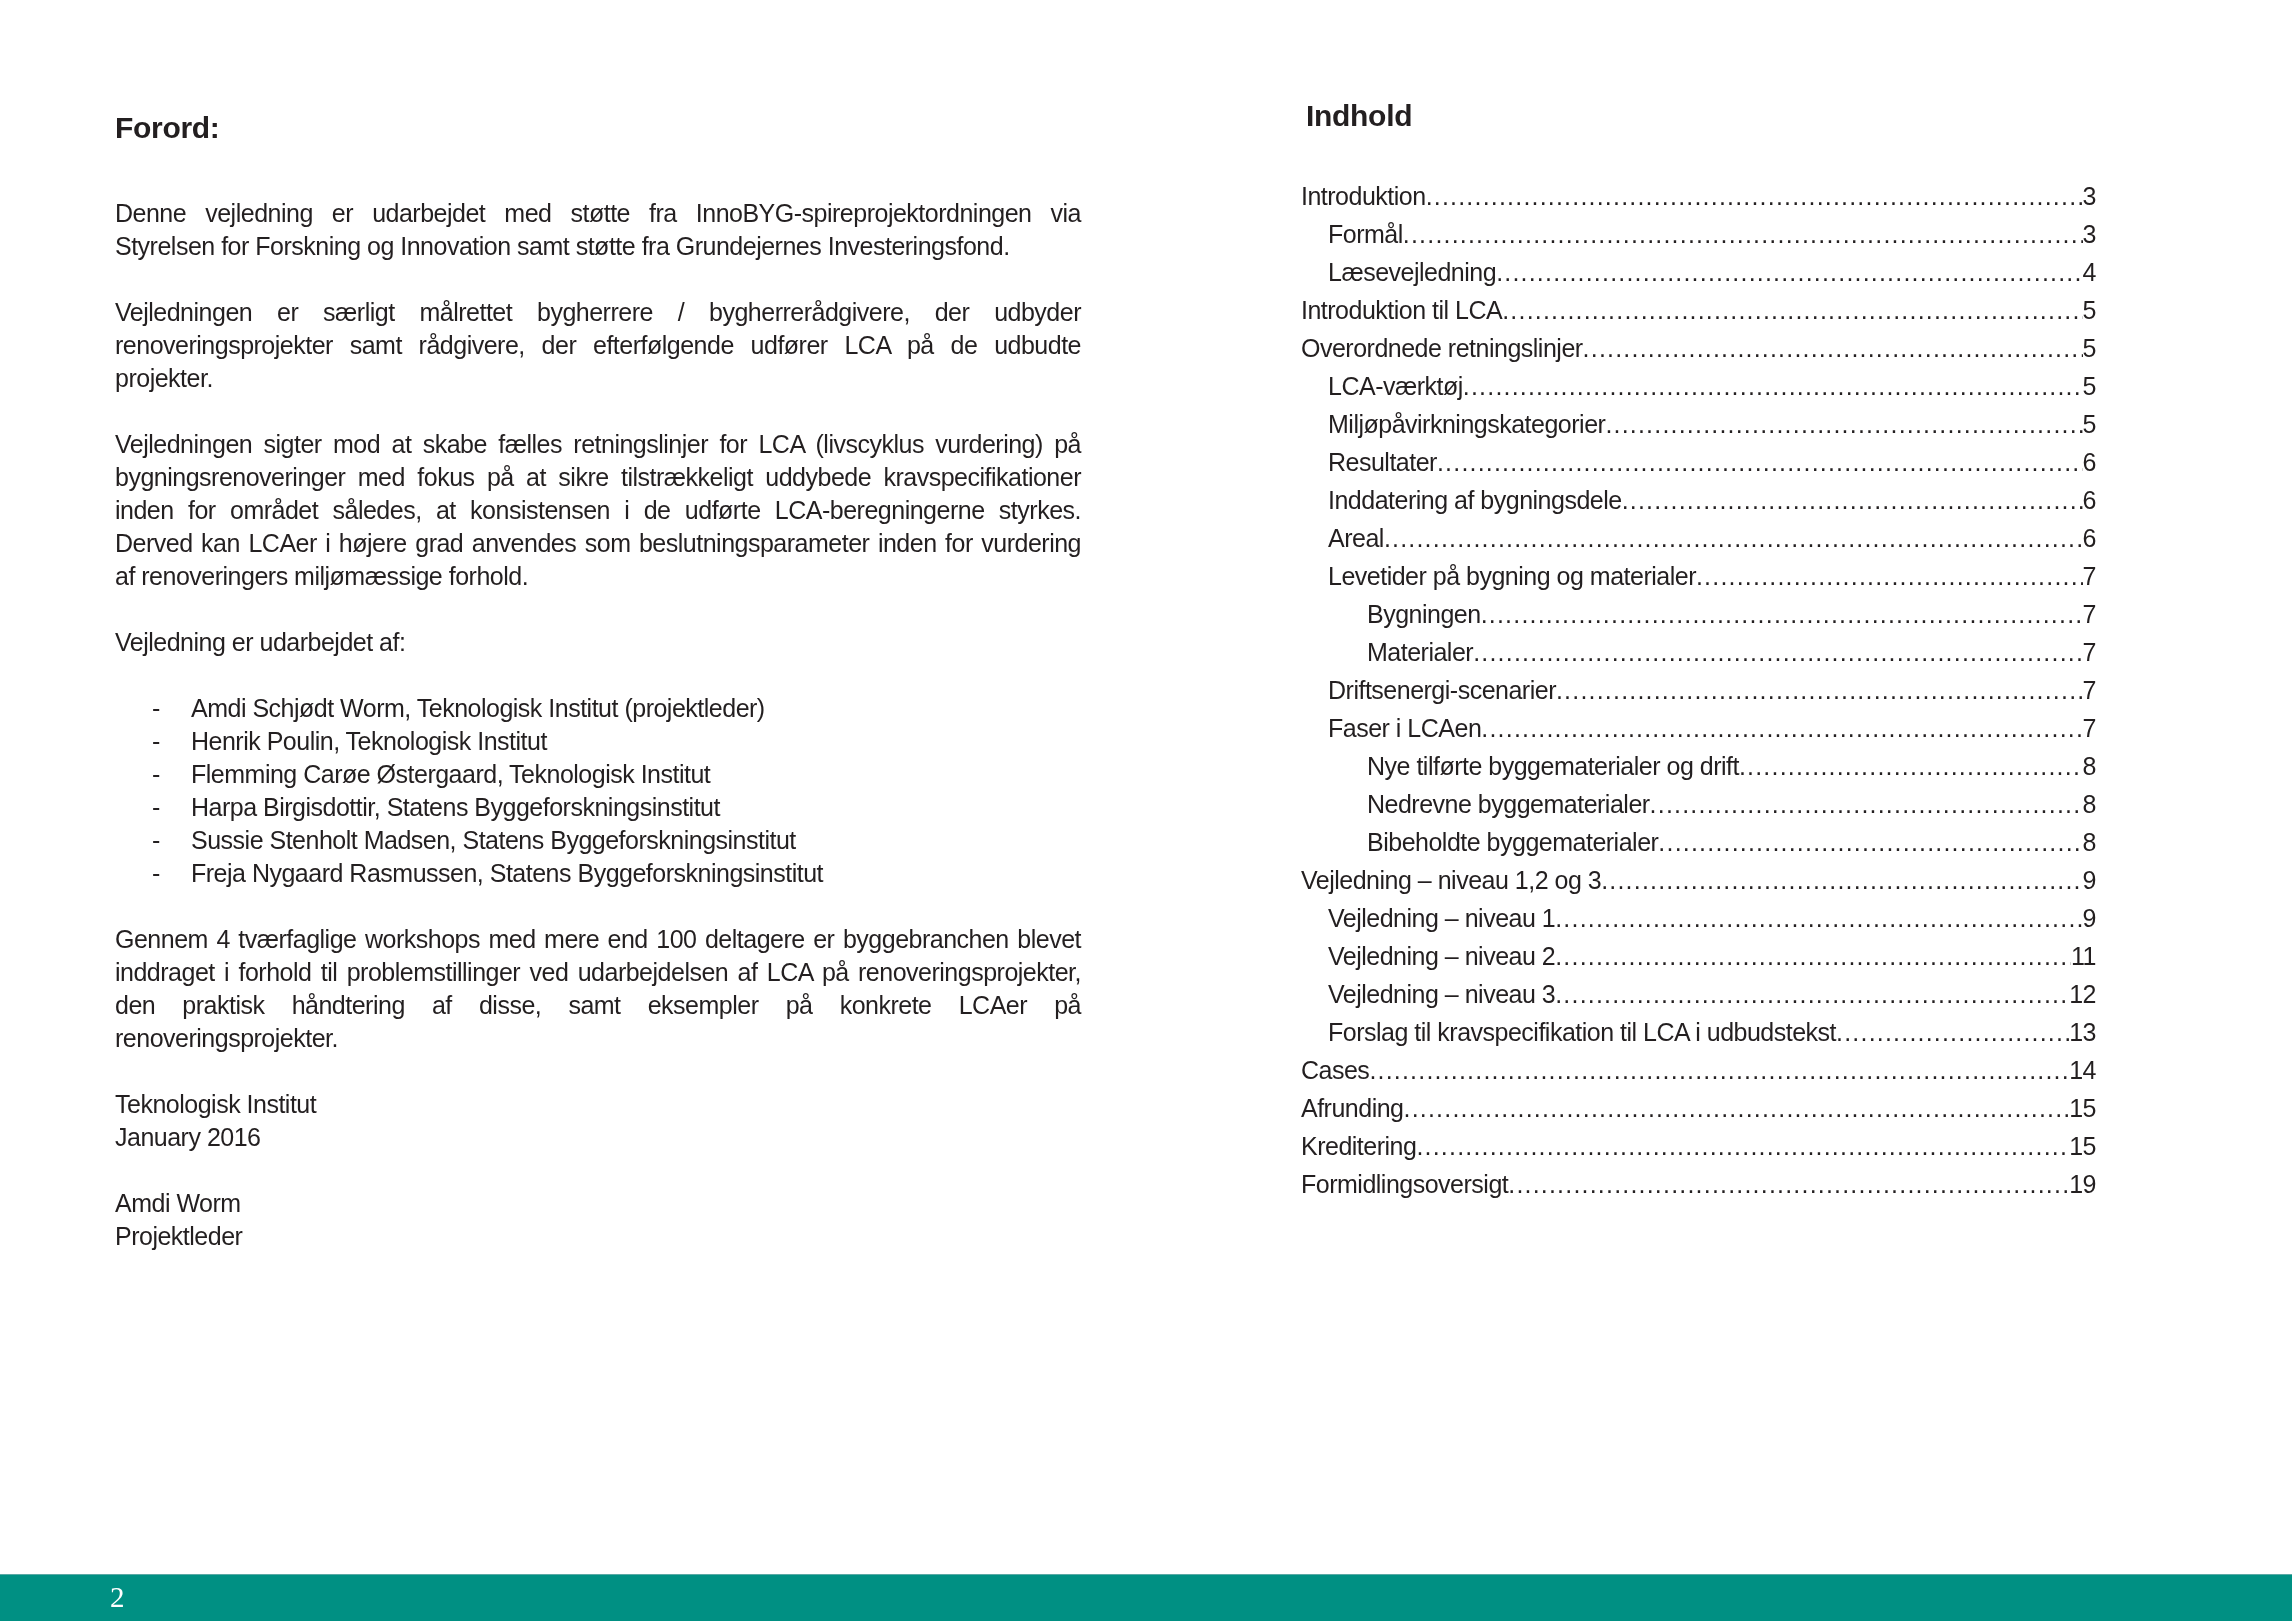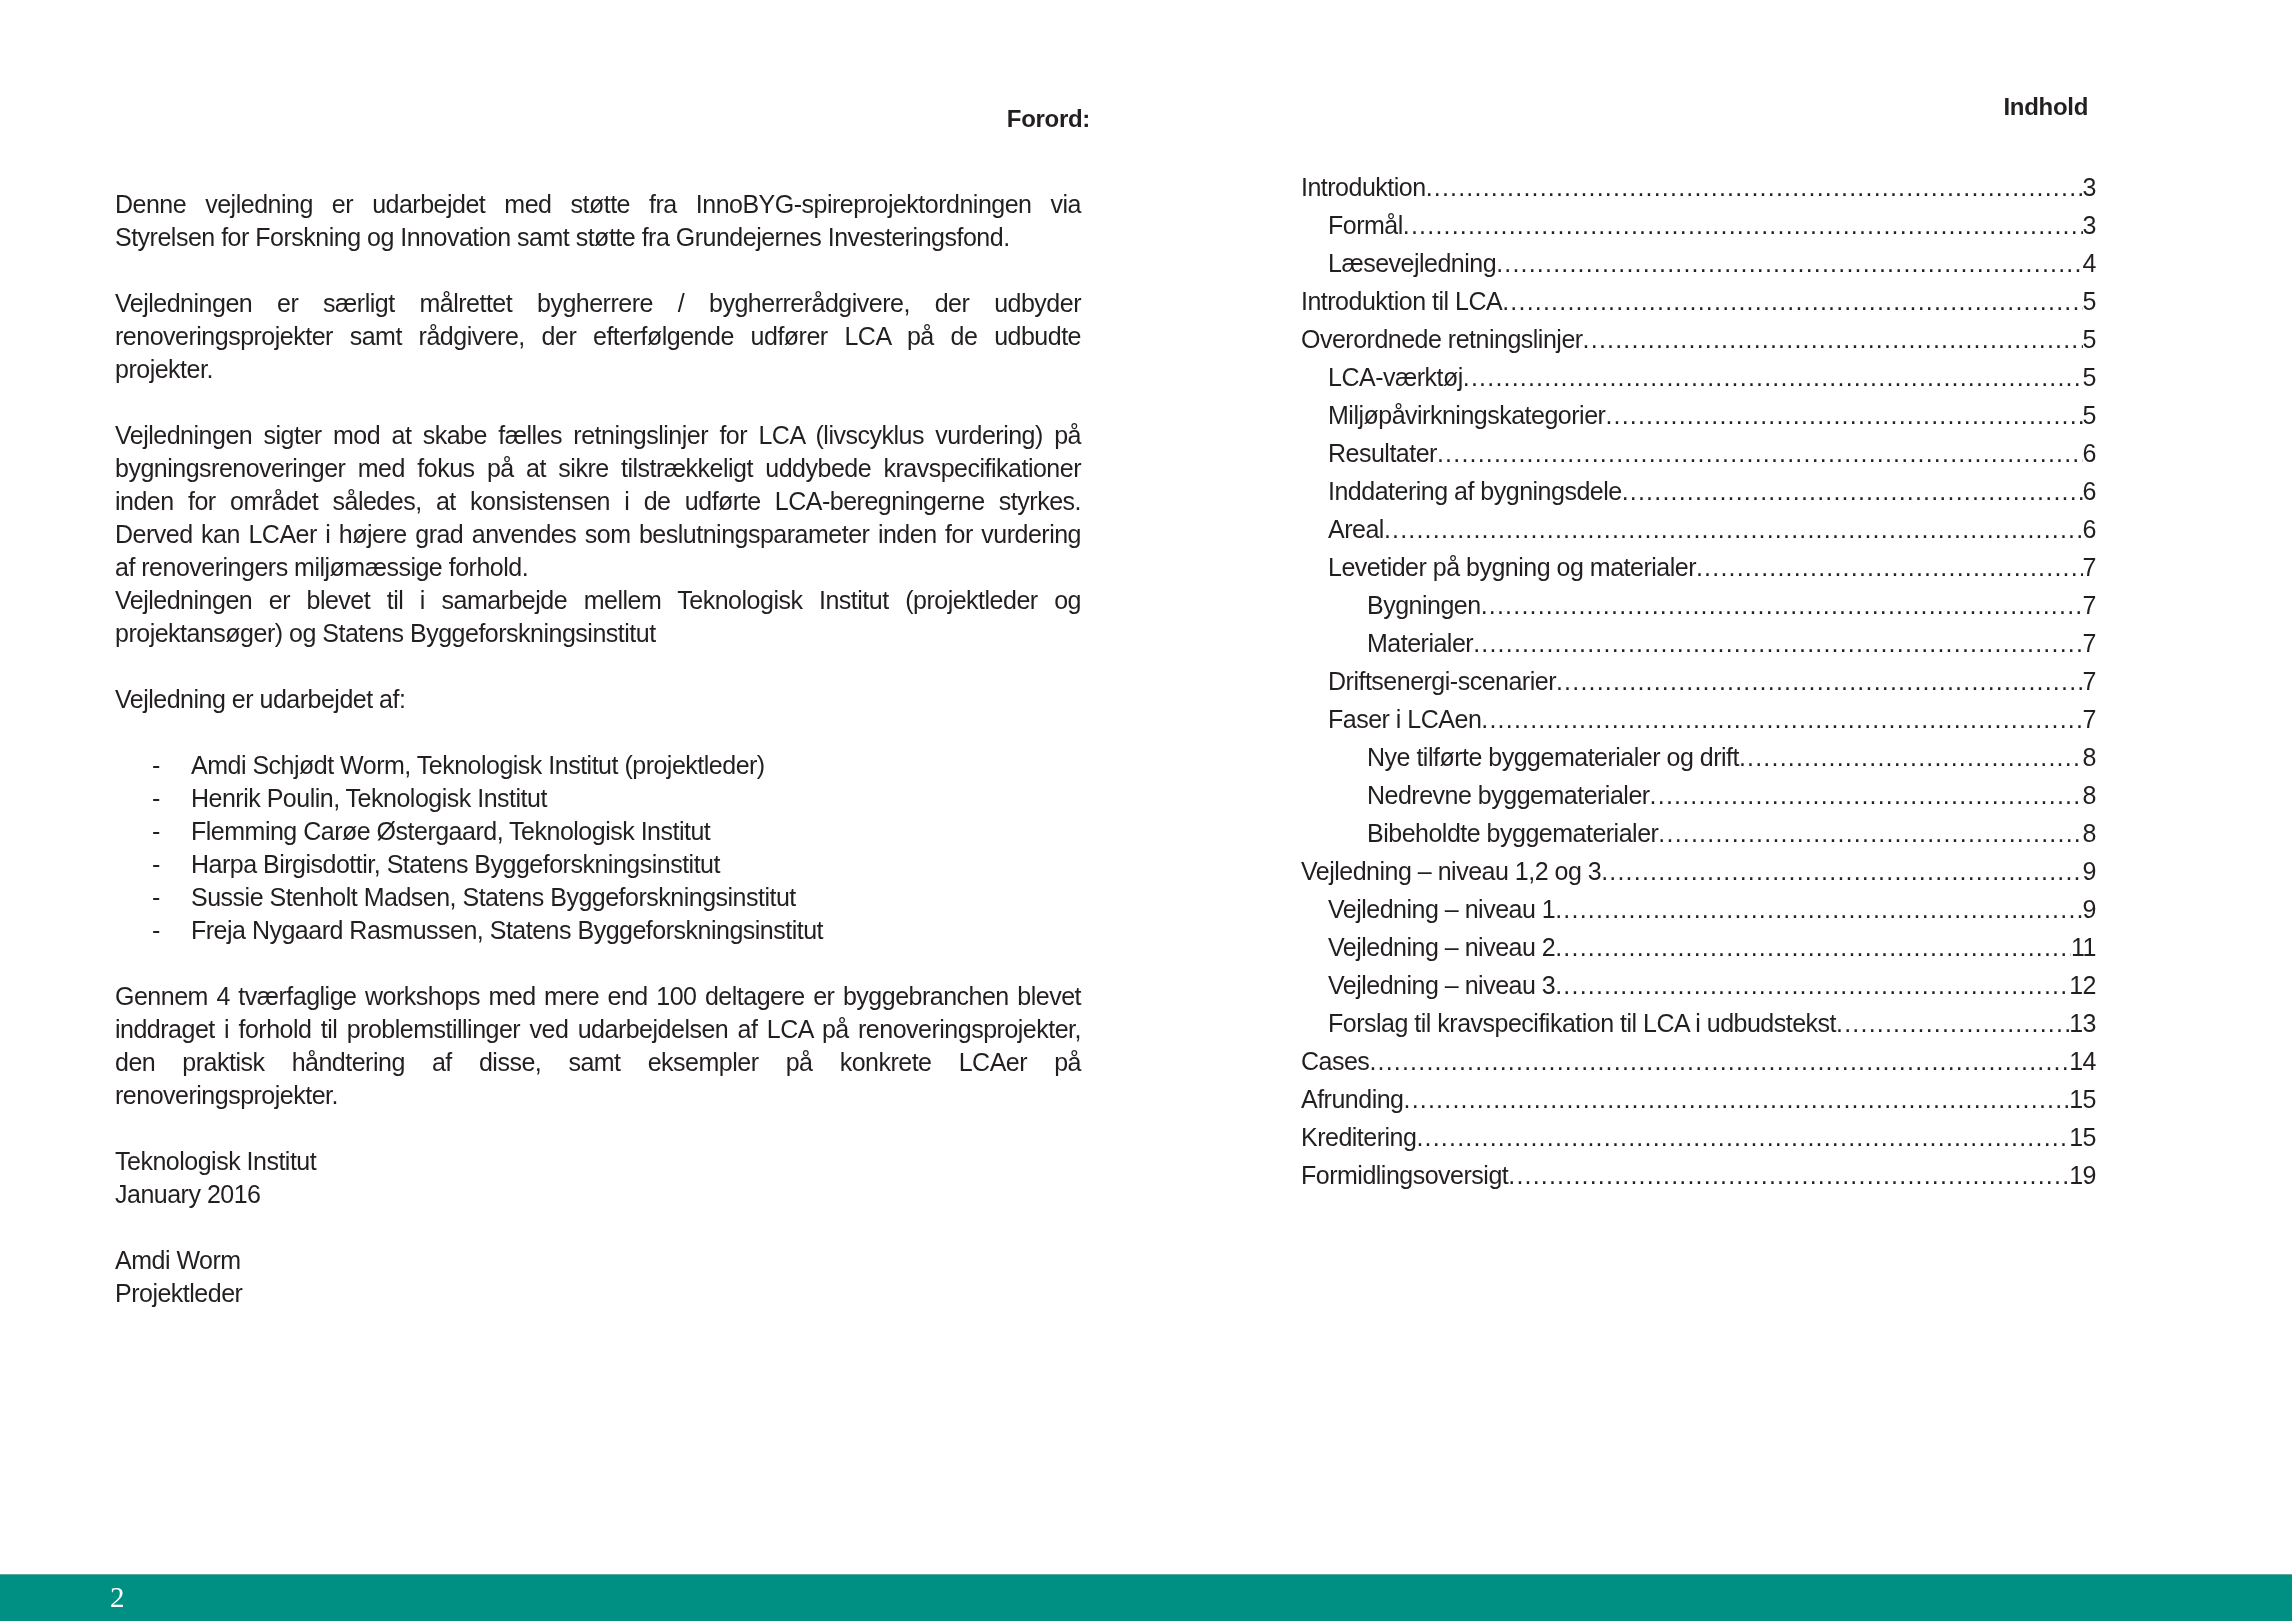--- a/index.html
+++ b/index.html
@@ -23,25 +23,24 @@
     }
     .page-right {
       position: absolute;
       left: 1289px;
       top: 78px;
       width: 807px;
     }
     h1.section-heading {
       font-family: "Liberation Sans", sans-serif;
       font-weight: bold;
-      font-size: 24px;
-      margin: 8px;
+      font-size: 30px;
+      margin: 17px;
       line-height: 41px;
       letter-spacing: -0.3px;
-      text-align: right;
     }
     .body-text {
       font-size: 25px;
       line-height: 33px;
       letter-spacing: -0.5px;
       margin: 17px;
       text-align: justify;
     }
     .para {
       margin: 0;
@@ -120,21 +119,20 @@
 
 <section class="page-left">
   <h1 class="section-heading">Forord:</h1>
 
   <div class="body-text">
     <p class="para intro-para">Denne vejledning er udarbejdet med støtte fra InnoBYG-spireprojektordningen via Styrelsen for Forskning og Innovation samt støtte fra Grundejernes Investeringsfond.</p>
     <div class="spacer"></div>
     <p class="para">Vejledningen er særligt målrettet bygherrere / bygherrerådgivere, der udbyder renoveringsprojekter samt rådgivere, der efterfølgende udfører LCA på de udbudte projekter.</p>
     <div class="spacer"></div>
     <p class="para">Vejledningen sigter mod at skabe fælles retningslinjer for LCA (livscyklus vurdering) på bygningsrenoveringer med fokus på at sikre tilstrækkeligt uddybede kravspecifikationer inden for området således, at konsistensen i de udførte LCA-beregningerne styrkes. Derved kan LCAer i højere grad anvendes som beslutningsparameter inden for vurdering af renoveringers miljømæssige forhold.</p>
-    <p class="para">Vejledningen er blevet til i samarbejde mellem Teknologisk Institut (projektleder og projektansøger) og Statens Byggeforskningsinstitut</p>
     <div class="spacer"></div>
     <p class="para">Vejledning er udarbejdet af:</p>
     <div class="spacer"></div>
 
     <ul class="authors">
       <li>
         <span class="dash">-</span>
         <span class="name">Amdi Schjødt Worm, Teknologisk Institut (projektleder)</span>
       </li>
       <li>

